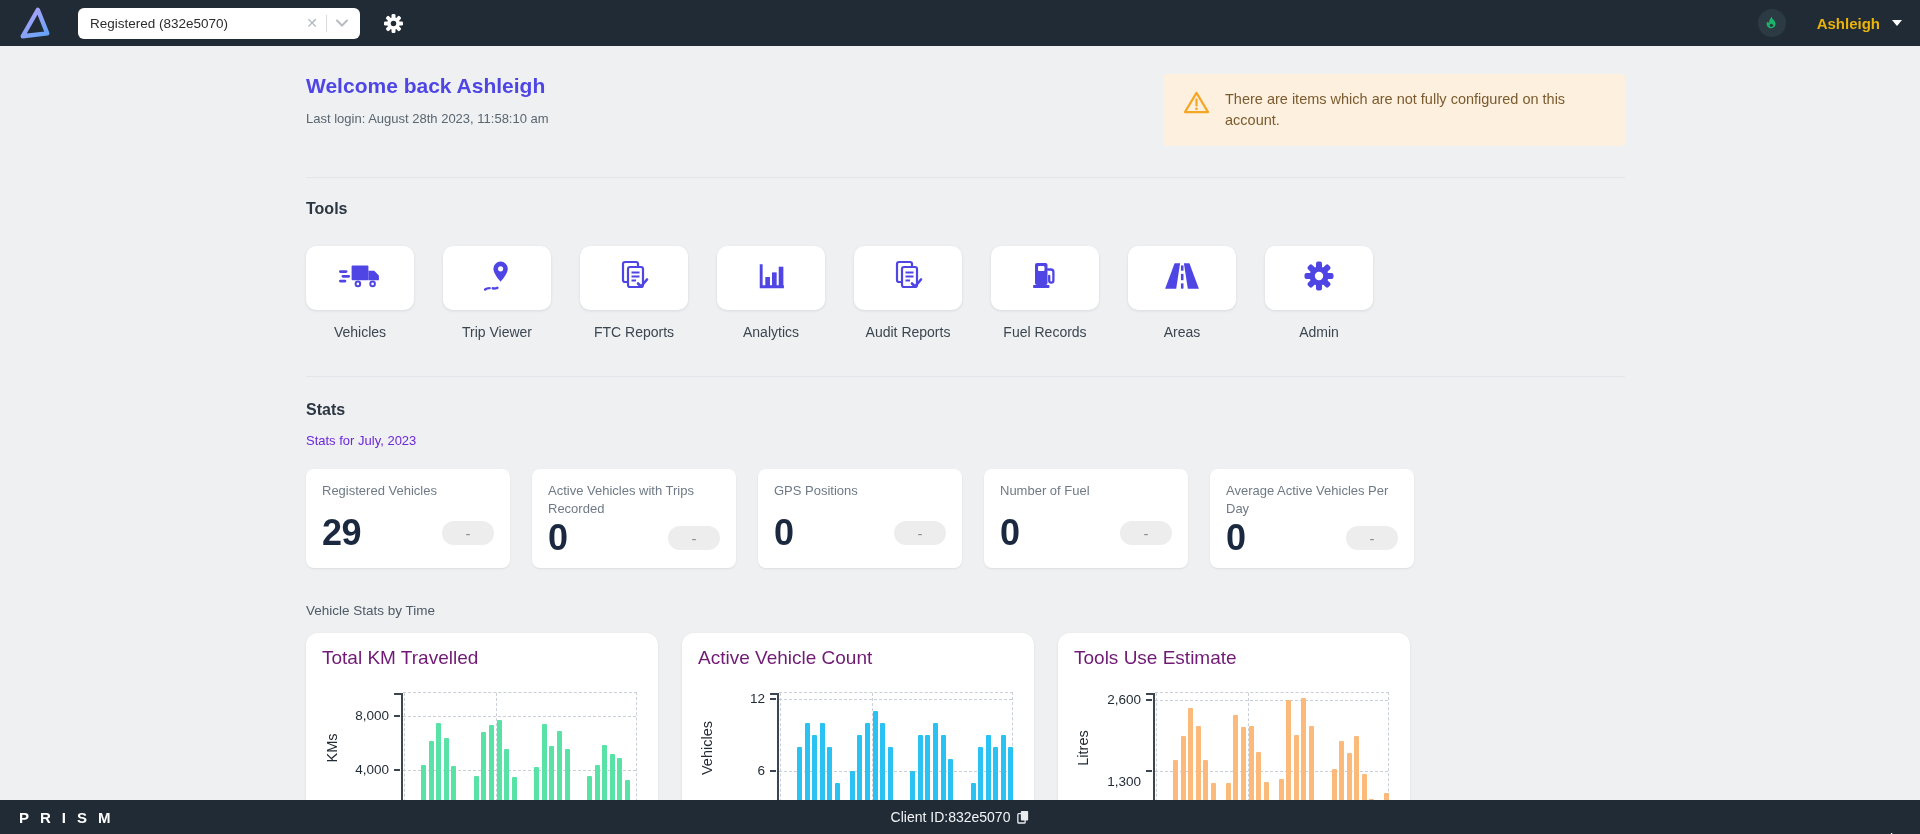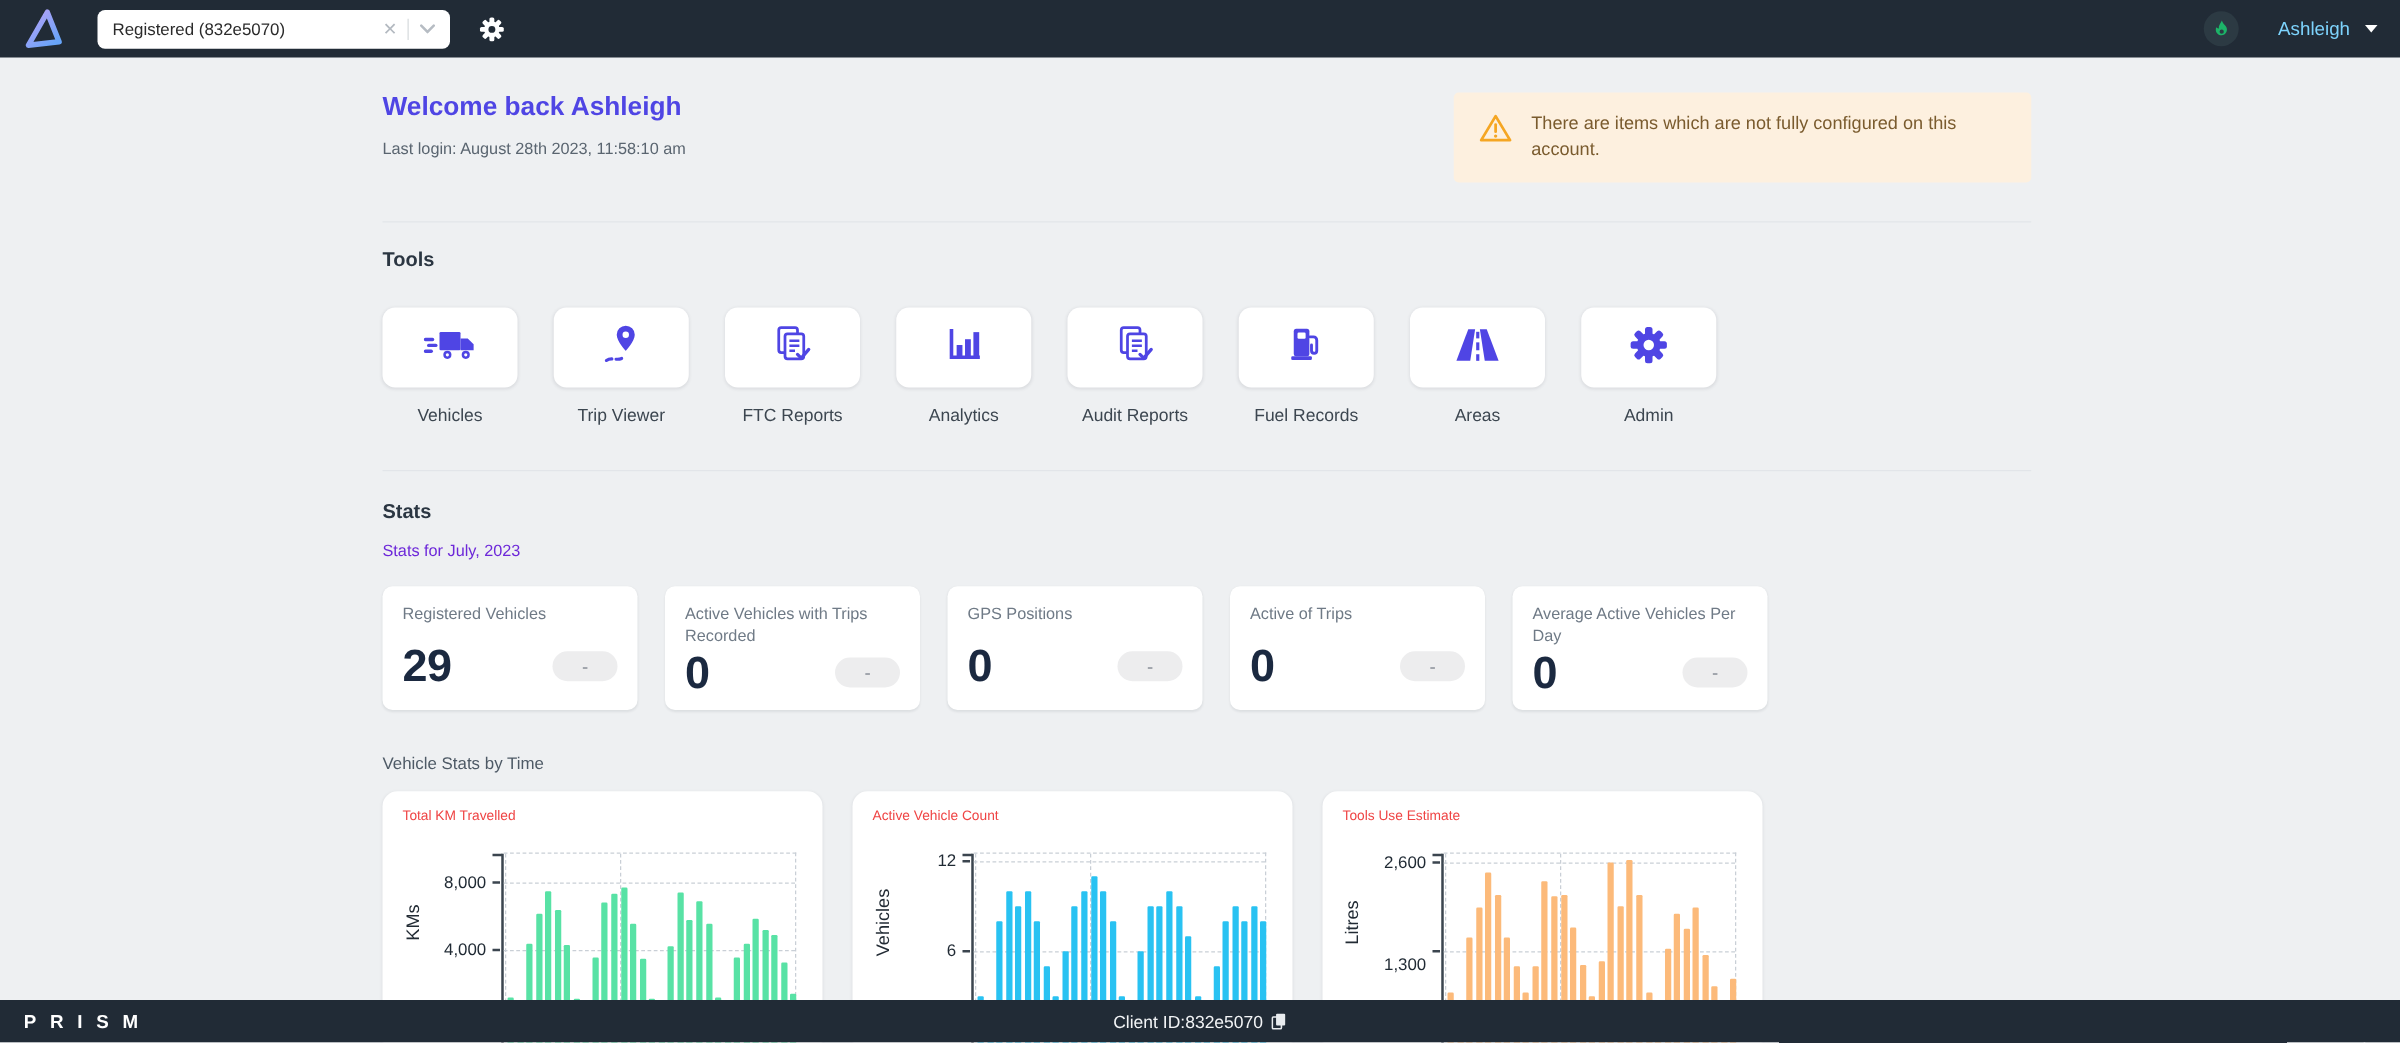--- a/index.html
+++ b/index.html
@@ -21,21 +21,21 @@
     display:flex; align-items:center; padding:0 10px 0 12px; cursor:pointer;
   }
   .fleet-select .val { flex:1; font-size:13.5px; color:#2b2b2b; }
   .fleet-select .clear { color:#b3b9c0; font-size:14px; padding:0 8px; cursor:pointer; }
   .fleet-select .vdiv { width:1px; height:17px; background:#d8dbde; }
   .fleet-select .chev { padding:0 2px 0 9px; display:flex; align-items:center; cursor:pointer; }
   .nav-gear { background:none; border:none; margin-left:23px; cursor:pointer; display:flex; align-items:center; }
   .nav-spacer { flex:1; }
   .user-menu { display:flex; align-items:center; gap:10px; cursor:pointer; }
   .avatar { width:28px; height:28px; border-radius:50%; background:#2c3a43; display:flex; align-items:center; justify-content:center; }
-  .user-name { color:#7dd3fc; font-size:15px; font-weight:400;margin-left:21px; }
+  .user-name { color:#eab308; font-size:15px; font-weight:700;margin-left:21px; }
   .caret { width:0; height:0; border-left:5px solid transparent; border-right:5px solid transparent; border-top:6px solid #fff; margin-left:2px; }
 
   
   .main { position:absolute; top:46px; left:0; right:0; bottom:0; overflow:hidden; }
   .content { margin-left:306px; width:1319px; padding-top:28px; }
 
   .top-row { display:flex; align-items:flex-start; }
   .welcome-title { font-size:21px; font-weight:700; color:#4f45e4; }
   .last-login { margin-top:13px; font-size:13px; color:#5a6570; }
   .warning-banner {
@@ -76,21 +76,21 @@
     width:52px; height:24px; border-radius:12px; background:#ededee;
     color:#8a8f98; font-size:15px; display:flex; align-items:center; justify-content:center;
   }
 
   .vstats-label { margin-top:35px; font-size:13.5px; color:#4e5a66; }
   .charts-row { display:flex; gap:24px; margin-top:15px; }
   .chart-card {
     width:352px; height:232px; background:#fff; border-radius:12px;
     box-shadow:0 1px 3px rgba(16,24,40,.08); padding:14px 16px;
   }
-  .chart-title { font-size:11px; color:#ef4444; }
+  .chart-title { font-size:19px; color:#701a75; }
 
   .plot-wrap { position:relative; margin-left:81px; margin-top:23px; width:234px; height:160px; }
   .plot {
     position:absolute; left:0; top:0; width:234px; height:140px;
     border-top:1px dashed #c9cfd6; border-right:1px dashed #c9cfd6;
   }
   .axis-line { position:absolute; left:-2px; top:0; bottom:-20px; width:2px; background:#3b454f; }
   .axis-notch { position:absolute; left:-9px; top:0; width:8px; height:2px; background:#3b454f; }
   .grid-h { position:absolute; left:0; right:0; border-top:1px dashed #c9cfd6; }
   .grid-v { position:absolute; top:0; bottom:0; border-left:1px dashed #c9cfd6; }
@@ -331,21 +331,21 @@
   </div>
         <div class="stat-card">
     <div class="stat-label">GPS Positions</div>
     <div class="stat-spacer"></div>
     <div class="stat-row">
       <div class="stat-value">0</div>
       <div class="stat-badge">-</div>
     </div>
   </div>
         <div class="stat-card">
-    <div class="stat-label">Active of Trips</div>
+    <div class="stat-label">Number of Fuel</div>
     <div class="stat-spacer"></div>
     <div class="stat-row">
       <div class="stat-value">0</div>
       <div class="stat-badge">-</div>
     </div>
   </div>
         <div class="stat-card">
     <div class="stat-label">Average Active Vehicles Per Day</div>
     <div class="stat-spacer"></div>
     <div class="stat-row">

